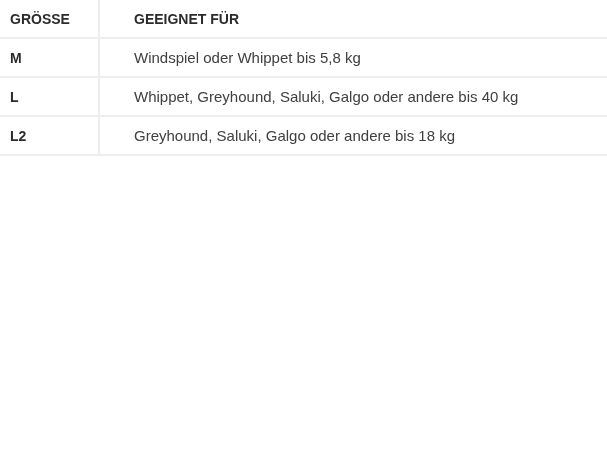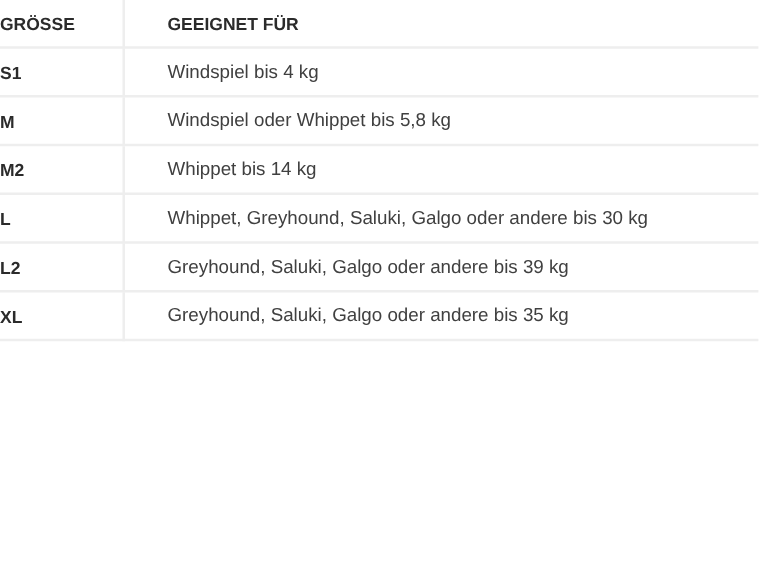--- a/index.html
+++ b/index.html
@@ -41,20 +41,21 @@
     color: #2b2b2b;
   }
 
   td.size-cell {
     font-size: 14px;
     font-weight: 700;
     color: #2b2b2b;
   }
 
   .cell-size {
+    padding-left: 10px;
     border-right: 2px solid #eeeeee;
   }
 
   .cell-suitable {
     padding-left: 34px;
   }
 
   td.suitable-cell {
     font-size: 15px;
     font-weight: 400;
@@ -71,38 +72,26 @@
       <col class="col-suitable">
     </colgroup>
     <thead>
       <tr>
         <th class="cell-size">GRÖSSE</th>
         <th class="cell-suitable">GEEIGNET FÜR</th>
       </tr>
     </thead>
     <tbody>
       <tr>
-        <td class="size-cell cell-size">S1</td>
-        <td class="suitable-cell cell-suitable">Windspiel bis 4 kg</td>
-      </tr>
-      <tr>
         <td class="size-cell cell-size">M</td>
         <td class="suitable-cell cell-suitable">Windspiel oder Whippet bis 5,8 kg</td>
       </tr>
       <tr>
-        <td class="size-cell cell-size">M2</td>
-        <td class="suitable-cell cell-suitable">Whippet bis 14 kg</td>
-      </tr>
-      <tr>
         <td class="size-cell cell-size">L</td>
-        <td class="suitable-cell cell-suitable">Whippet, Greyhound, Saluki, Galgo oder andere bis 30 kg</td>
+        <td class="suitable-cell cell-suitable">Whippet, Greyhound, Saluki, Galgo oder andere bis 40 kg</td>
       </tr>
       <tr>
         <td class="size-cell cell-size">L2</td>
-        <td class="suitable-cell cell-suitable">Greyhound, Saluki, Galgo oder andere bis 39 kg</td>
-      </tr>
-      <tr>
-        <td class="size-cell cell-size">XL</td>
-        <td class="suitable-cell cell-suitable">Greyhound, Saluki, Galgo oder andere bis 35 kg</td>
+        <td class="suitable-cell cell-suitable">Greyhound, Saluki, Galgo oder andere bis 18 kg</td>
       </tr>
     </tbody>
   </table>
 </div>
 
 </body></html>

